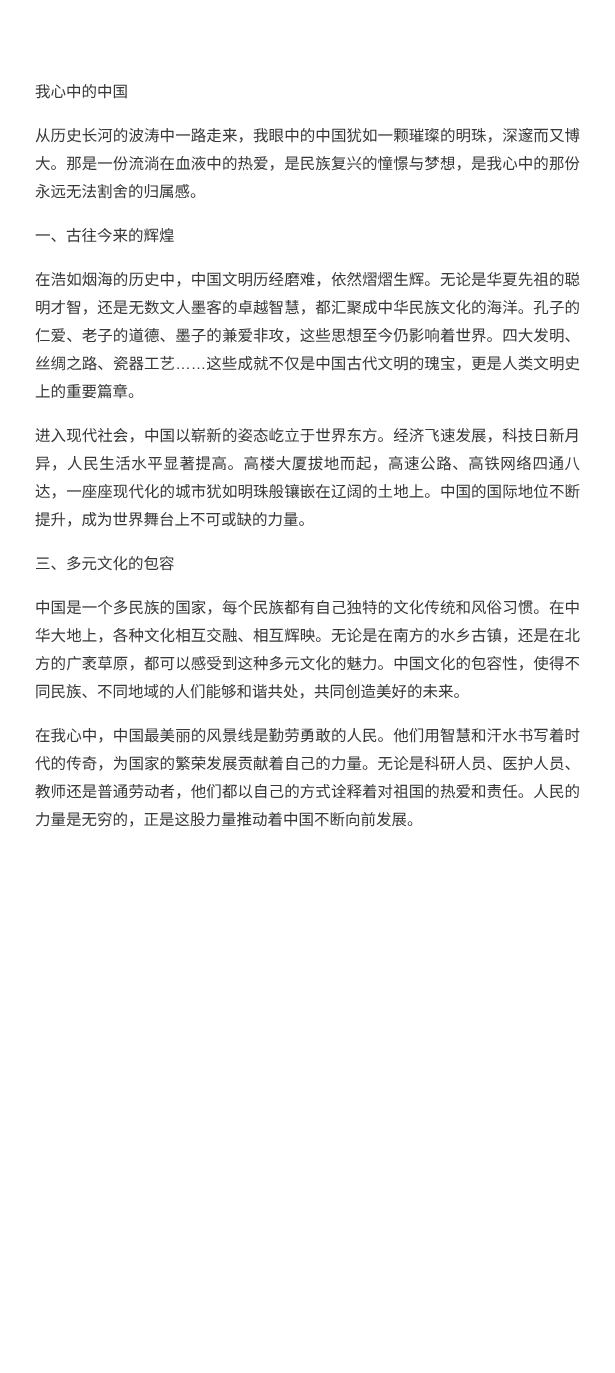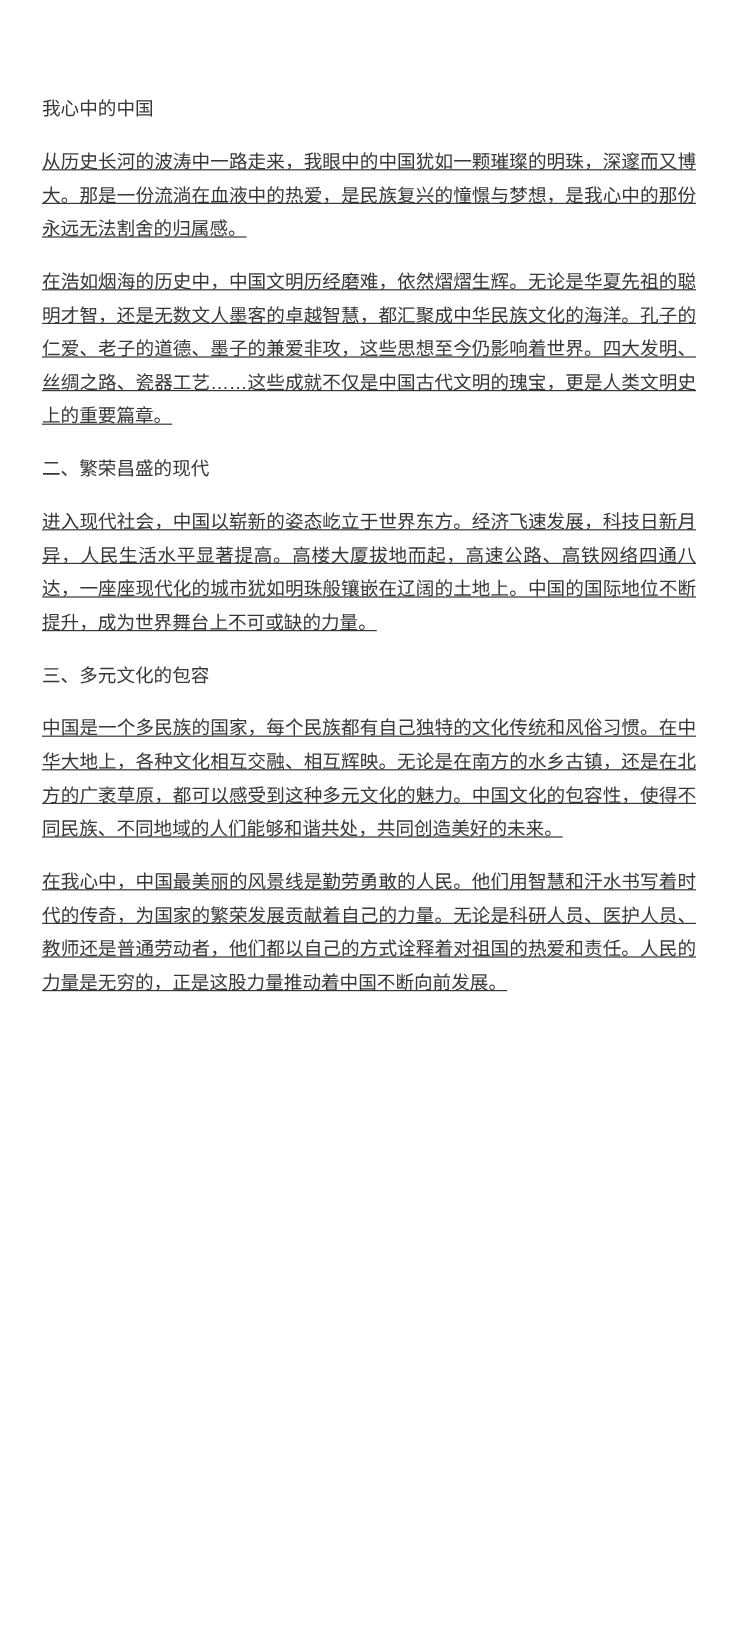--- a/index.html
+++ b/index.html
@@ -21,38 +21,37 @@
   }
   .block {
     margin: 0 0 16px 0;
     font-size: 15.5px;
     line-height: 28px;
     font-weight: 400;
     letter-spacing: 0;
   }
   .para {
     text-align: justify;
-    text-decoration: underline;
   }
   .heading {
     text-align: left;
   }
 </style>
 </head>
 <body>
 
 <div class="doc">
 
   <div class="block heading">我心中的中国</div>
 
   <div class="block para">从历史长河的波涛中一路走来，我眼中的中国犹如一颗璀璨的明珠，深邃而又博大。那是一份流淌在血液中的热爱，是民族复兴的憧憬与梦想，是我心中的那份永远无法割舍的归属感。</div>
 
+  <div class="block heading">一、古往今来的辉煌</div>
   <div class="block para">在浩如烟海的历史中，中国文明历经磨难，依然熠熠生辉。无论是华夏先祖的聪明才智，还是无数文人墨客的卓越智慧，都汇聚成中华民族文化的海洋。孔子的仁爱、老子的道德、墨子的兼爱非攻，这些思想至今仍影响着世界。四大发明、丝绸之路、瓷器工艺……这些成就不仅是中国古代文明的瑰宝，更是人类文明史上的重要篇章。</div>
 
-  <div class="block heading">二、繁荣昌盛的现代</div>
   <div class="block para">进入现代社会，中国以崭新的姿态屹立于世界东方。经济飞速发展，科技日新月异，人民生活水平显著提高。高楼大厦拔地而起，高速公路、高铁网络四通八达，一座座现代化的城市犹如明珠般镶嵌在辽阔的土地上。中国的国际地位不断提升，成为世界舞台上不可或缺的力量。</div>
 
   <div class="block heading">三、多元文化的包容</div>
   <div class="block para">中国是一个多民族的国家，每个民族都有自己独特的文化传统和风俗习惯。在中华大地上，各种文化相互交融、相互辉映。无论是在南方的水乡古镇，还是在北方的广袤草原，都可以感受到这种多元文化的魅力。中国文化的包容性，使得不同民族、不同地域的人们能够和谐共处，共同创造美好的未来。</div>
 
   <div class="block para">在我心中，中国最美丽的风景线是勤劳勇敢的人民。他们用智慧和汗水书写着时代的传奇，为国家的繁荣发展贡献着自己的力量。无论是科研人员、医护人员、教师还是普通劳动者，他们都以自己的方式诠释着对祖国的热爱和责任。人民的力量是无穷的，正是这股力量推动着中国不断向前发展。</div>
 
 
 
 

